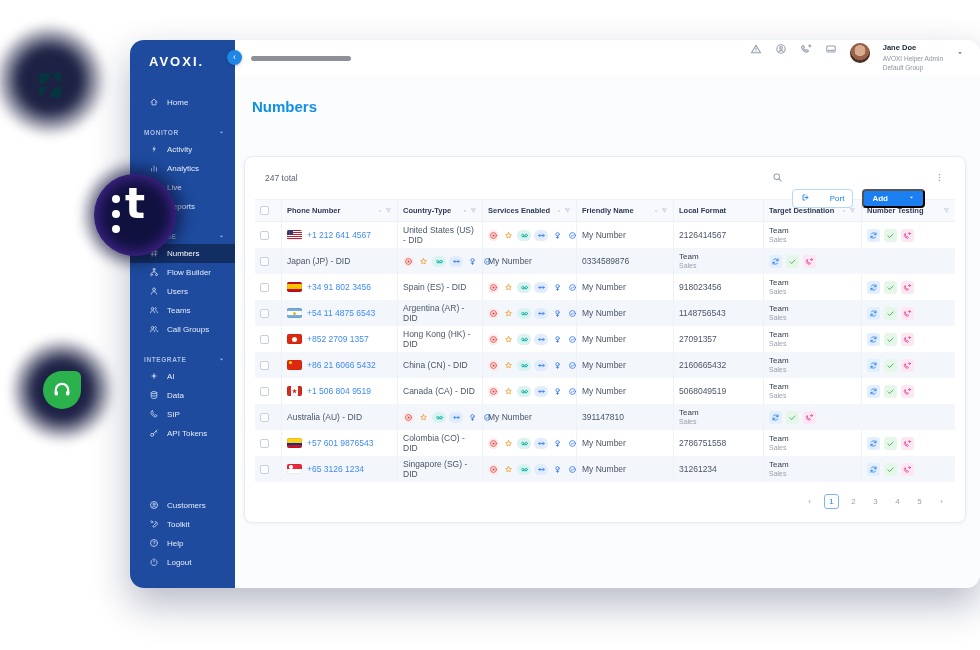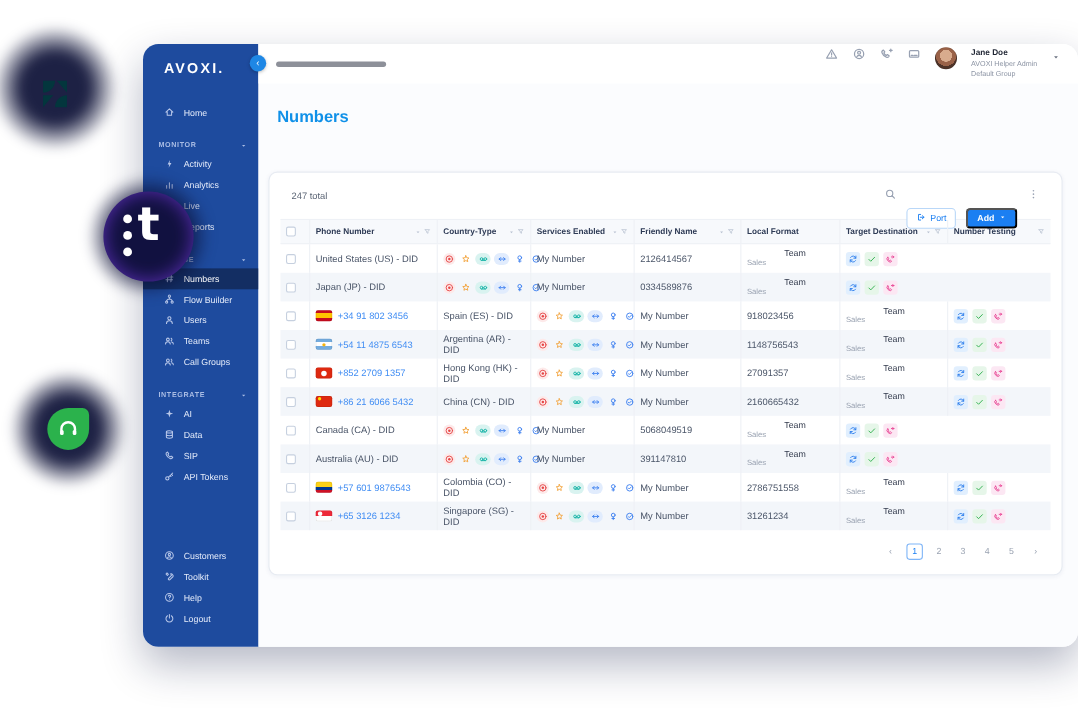--- a/index.html
+++ b/index.html
@@ -40,38 +40,38 @@
   .user-name { font-size:7.5px; font-weight:bold; color:#1f2533; }
 
   .page-title { margin:22px 0 0 17px; font-size:15px; font-weight:bold; color:#0f90e8; }
 
   
   .card { margin:41px 14px 0 9px; background:#fff; border:1px solid #e7ebf2; border-radius:8px;
           box-shadow:0 1px 4px rgba(25,40,90,.05); padding:0 10px; }
   .card-toolbar { height:42px; display:flex; align-items:center; padding:0 10px; }
   .total-label { font-size:8.5px; color:#5a6474; }
   .tb-right { margin-left:auto; display:flex; align-items:center; gap:9px; color:#98a1b2; }
-  .btn { display:inline-flex; align-items:center; gap:4px; height:19px; padding:0 8px;
+  .btn { display:inline-flex; align-items:center; gap:20px; height:19px; padding:0 8px;
          border-radius:4px; font-size:8px; cursor:pointer;margin-top:40px; }
   .btn-port { border:1px solid #b9d7f8; color:#1b7ff2; background:#fff; }
   .btn-add { background:#1b7ff2; color:#fff; font-weight:bold; }
 
   
   .grid-row { display:grid; grid-template-columns:26px 116px 85px 94px 97px 90px 98px 1fr; align-items:center; }
   .thead { height:23px; background:#f7f9fc; border-top:1px solid #eef1f6; border-bottom:1px solid #eef1f6;
            font-size:7.5px; font-weight:bold; color:#2d3a55; }
   .th { display:flex; align-items:center; height:100%; padding:0 5px; gap:3px; }
   .th .th-icons { margin-left:auto; display:flex; align-items:center; gap:2px; color:#b7c0d0; }
   .trow { height:26px; font-size:8.5px; color:#4a5568; }
   .trow:nth-child(even) { background:#f3f6fa; }
   .cell { display:flex; align-items:center; height:100%; padding:0 5px; gap:5px; }
   .cell.bordered { border-left:1px solid #eef1f6; }
   .checkbox { width:9px; height:9px; border:1px solid #c6d0df; border-radius:2px; background:#fff; cursor:pointer; }
   .plink { color:#3f8cf3; text-decoration:none; cursor:pointer; white-space:nowrap; }
-  .dest-team { font-size:8px; color:#333b4d; line-height:1.2;margin-left:34px; }
+  .dest-team { font-size:8px; color:#333b4d; line-height:1.2; }
   .dest-sub { font-size:7px; color:#98a1b0; line-height:1.2; }
   .svc { display:inline-flex; align-items:center; justify-content:center; height:11px; border-radius:6px; flex:none; }
   .test-chip { width:13px; height:13px; border-radius:3px; display:inline-flex; align-items:center; justify-content:center; flex:none; cursor:pointer; }
 
   
   .pagination { display:flex; justify-content:flex-end; align-items:center; gap:7px;
                 padding:12px 6px 13px; font-size:8px; color:#9aa3b2; }
   .page-btn { min-width:15px; height:15px; display:inline-flex; align-items:center; justify-content:center;
               border-radius:3px; cursor:pointer; }
   .page-btn.active { border:1px solid #7fb5f7; color:#1b7ff2; background:#fff; padding:0 4px; }
@@ -517,20 +517,24 @@
                   </svg>
                 </span>
               </span>
             </div>
           </div>
         <div id="tbody">
             <div class="grid-row trow">
               <div class="cell">
                 <span class="checkbox"></span>
               </div>
+              <div class="cell bordered">
+                <span class="flag us"></span>
+                <a class="plink">+1 212 641 4567</a>
+              </div>
               <div class="cell bordered">United States (US) - DID</div>
               <div class="cell bordered" style="gap:3px">
                 <span class="svc" style="background:#fdeaea;width:11px;color:#e64545">
                   <span class="ic" style="color:#e64545">
                     <svg viewBox="0 0 16 16" width="9" height="9" fill="none" stroke="currentColor" stroke-width="1.5" stroke-linecap="round" stroke-linejoin="round">
                       <circle cx="8" cy="8" r="5.2"></circle>
                       <circle cx="8" cy="8" r="2" fill="currentColor" stroke="none"></circle>
                     </svg>
                   </span>
                 </span>
@@ -1048,20 +1052,24 @@
                     <svg viewBox="0 0 16 16" width="9" height="9" fill="none" stroke="currentColor" stroke-width="1.5" stroke-linecap="round" stroke-linejoin="round">
                       <path d="M3.8 5.4 5.2 7.2 4.4 8.3 c.4 1.2 1.3 2.1 2.5 2.5 L8 9.9 9.8 11.3 c-.5 1.3-1.7 1.9-3 1.4 C4.6 11.9 3 10.3 2.3 8.1 1.9 6.8 2.4 5.8 3.8 5.4 Z M9.5 4.6 h4 M11.7 2.8 13.5 4.6 11.7 6.4"></path>
                     </svg>
                   </span>
                 </span>
               </div>
             </div>
             <div class="grid-row trow">
               <div class="cell">
                 <span class="checkbox"></span>
+              </div>
+              <div class="cell bordered">
+                <span class="flag ca"></span>
+                <a class="plink">+1 506 804 9519</a>
               </div>
               <div class="cell bordered">Canada (CA) - DID</div>
               <div class="cell bordered" style="gap:3px">
                 <span class="svc" style="background:#fdeaea;width:11px;color:#e64545">
                   <span class="ic" style="color:#e64545">
                     <svg viewBox="0 0 16 16" width="9" height="9" fill="none" stroke="currentColor" stroke-width="1.5" stroke-linecap="round" stroke-linejoin="round">
                       <circle cx="8" cy="8" r="5.2"></circle>
                       <circle cx="8" cy="8" r="2" fill="currentColor" stroke="none"></circle>
                     </svg>
                   </span>

